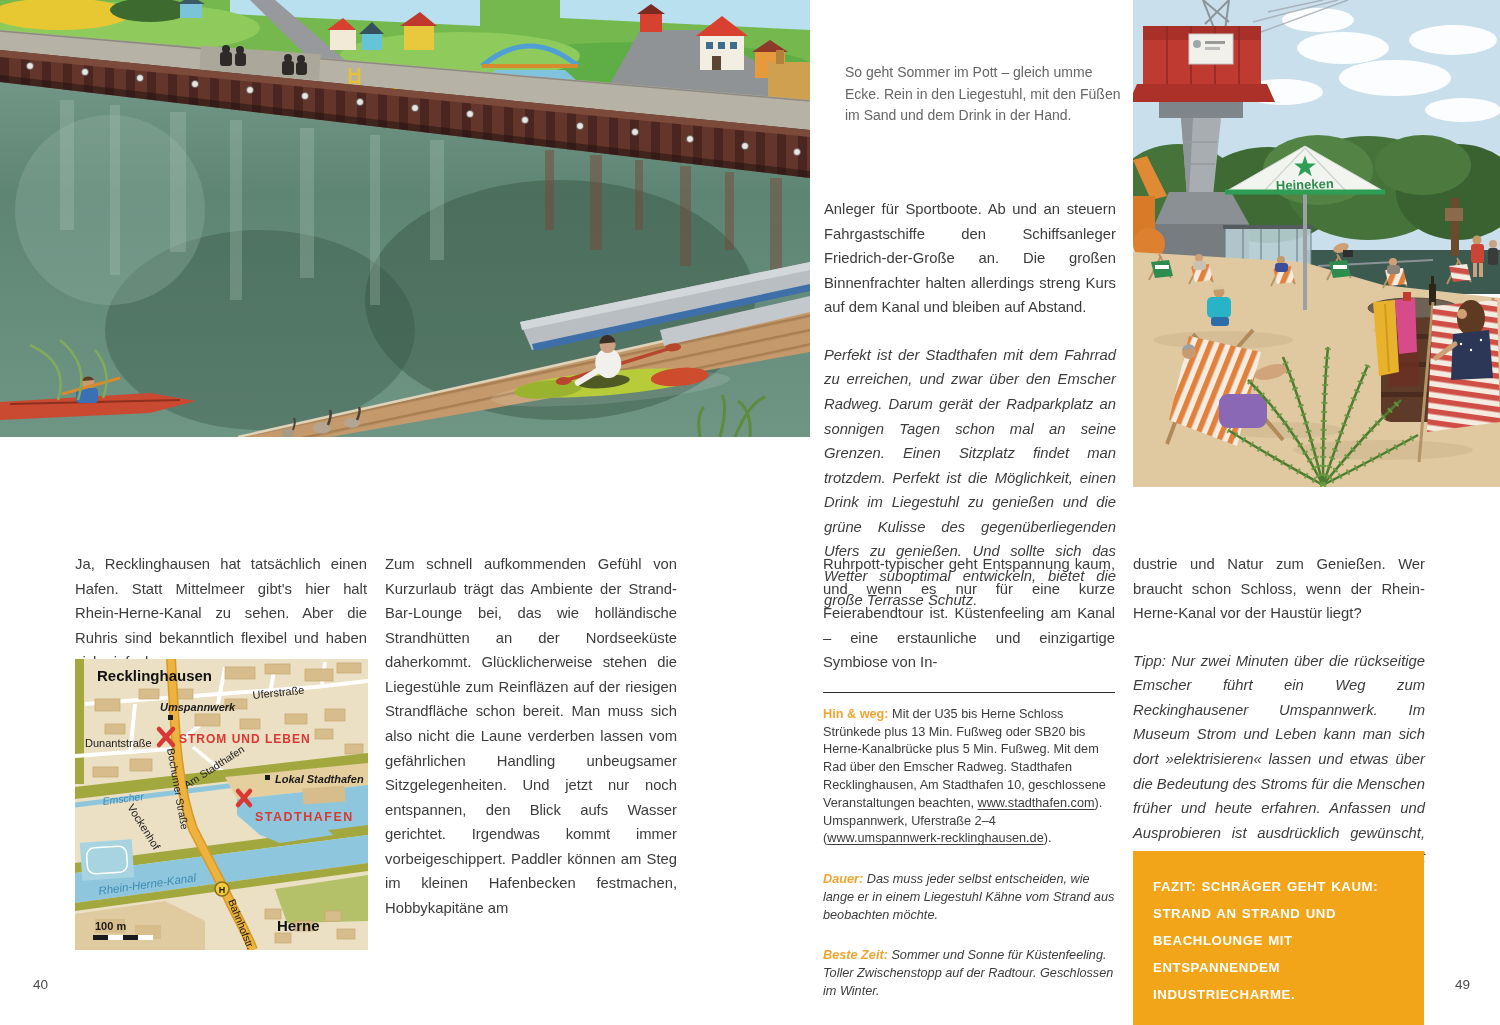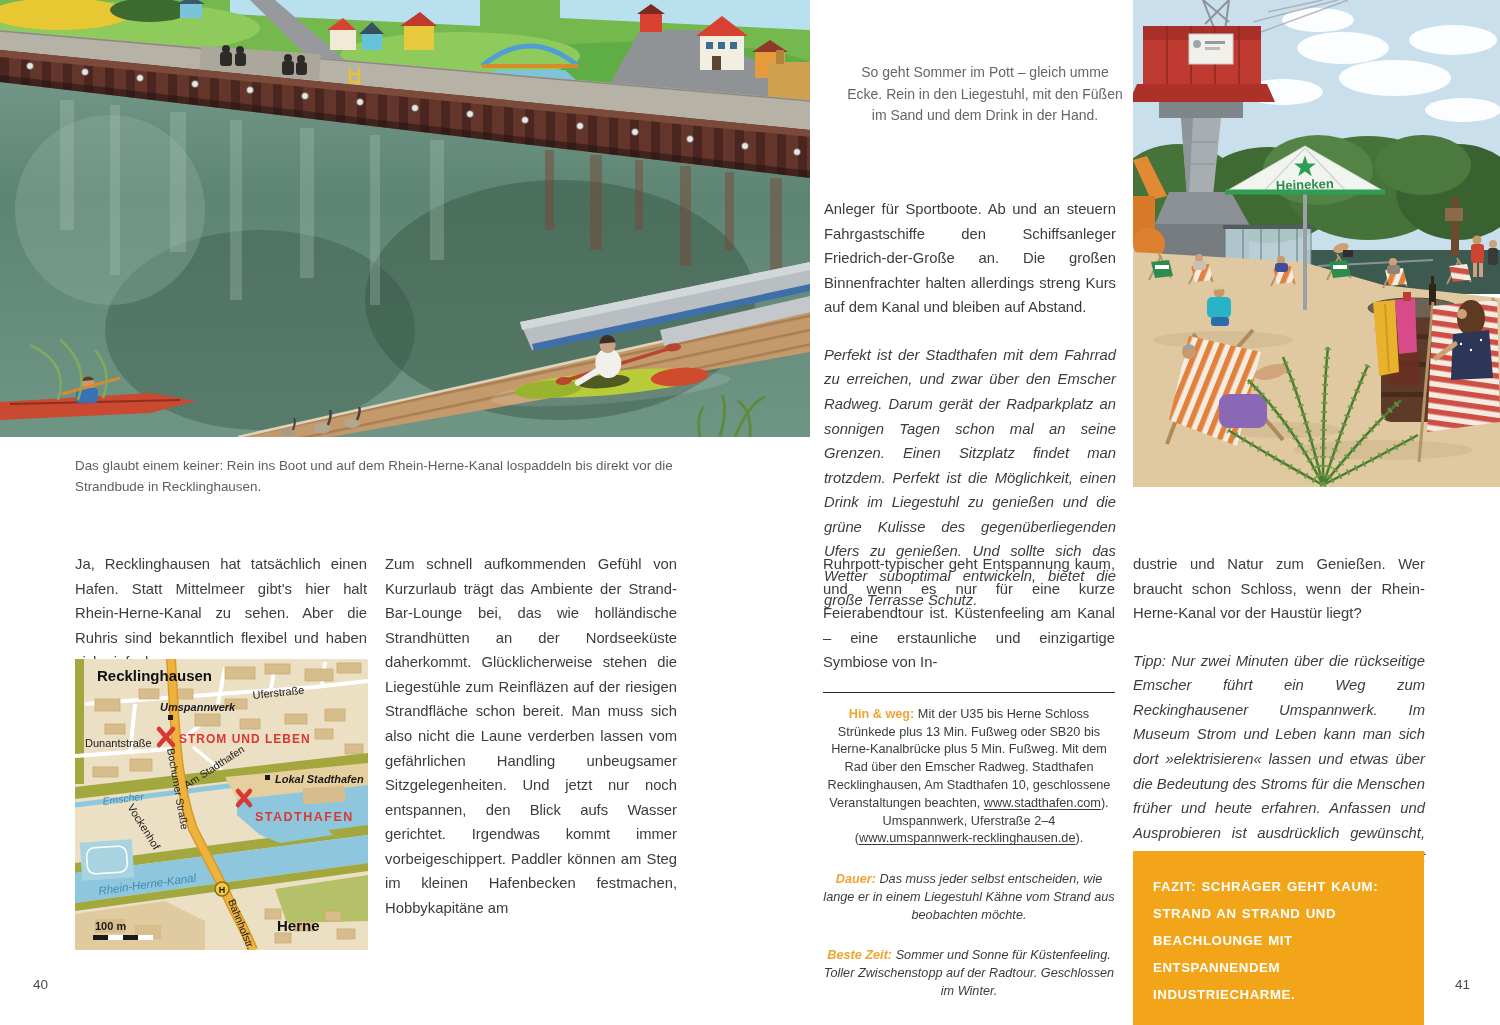--- a/index.html
+++ b/index.html
@@ -8,33 +8,33 @@
     position:relative; width:1500px; height:1025px; background:#ffffff;
     font-family:"Liberation Sans","DejaVu Sans",sans-serif; color:#3c3c3c; overflow:hidden;
   }
   .photo { position:absolute; overflow:hidden; }
   .photo svg { display:block; width:100%; height:100%; }
   #photo-left  { left:0; top:0; width:810px; height:437px; }
   #photo-right { left:1133px; top:0; width:367px; height:487px; }
 
   .caption { position:absolute; font-size:13.4px; line-height:1.55; color:#5e5e5e; }
   #caption-left  { left:75px; top:456px; width:600px; text-align:left; }
-  #caption-right { left:845px; top:62px; width:280px; text-align:center; color:#666; font-size:14px; }
+  #caption-right { left:845px; top:62px; width:280px; text-align:left; color:#666; font-size:14px; }
 
   .col { position:absolute; width:292px; font-size:14.8px; line-height:1.66; text-align:justify; color:#3c3c3c; }
   .col p + p { margin-top:23px;font-style:italic; }
   #intro { left:824px; top:197px; }
   #col1  { left:75px;  top:552px; }
   #col2  { left:385px; top:552px; }
   #col3  { left:823px; top:552px; }
   #col4  { left:1133px; top:552px; }
 
   .rule { border-top:1.5px solid #2d2d2d; margin-top:17px; }
   .info { font-size:12.7px; line-height:1.4; text-align:left; }
-  .info p { margin-top:13px;text-align:center; }
+  .info p { margin-top:13px; }
   .ilabel { color:#f0a431; font-weight:bold; }
   .ulink  { text-decoration:underline; text-underline-offset:2px; }
 
   #map-box { position:absolute; left:75px; top:659px; width:293px; height:291px; }
   #map-box svg { display:block; width:100%; height:100%; }
 
   #fazit {
     position:absolute; left:1133px; top:851px; width:291px;
     background:#f2a519; color:#ffffff; font-weight:bold;
     font-size:13.2px; line-height:2.05; letter-spacing:.6px; word-spacing:1px;
@@ -451,21 +451,20 @@
           <path d="M0,0 Q25,-75 45,-120"></path>
             <path d="M0,0 Q45,-55 78,-85"></path>
             <path d="M0,0 Q-55,-30 -95,-55"></path>
             <path d="M0,0 Q55,-28 95,-50"></path>
         </g>
       </g>
     </svg>
   </div>
 
   <div id="caption-right" class="caption">So geht Sommer im Pott – gleich umme Ecke. Rein in den Liegestuhl, mit den Füßen im Sand und dem Drink in der Hand.</div>
-  <div id="caption-left" class="caption">Das glaubt einem keiner: Rein ins Boot und auf dem Rhein-Herne-Kanal lospaddeln bis direkt vor die Strandbude in Recklinghausen.</div>
 
   <div id="intro" class="col">
     <p>Anleger für Sportboote. Ab und an steuern Fahrgastschiffe den Schiffsanleger Friedrich-der-Große an. Die großen Binnenfrachter halten allerdings streng Kurs auf dem Kanal und bleiben auf Abstand.</p>
     <p>Perfekt ist der Stadthafen mit dem Fahrrad zu erreichen, und zwar über den Emscher Radweg. Darum gerät der Radparkplatz an sonnigen Tagen schon mal an seine Grenzen. Einen Sitzplatz findet man trotzdem. Perfekt ist die Möglichkeit, einen Drink im Liegestuhl zu genießen und die grüne Kulisse des gegenüberliegenden Ufers zu genießen. Und sollte sich das Wetter suboptimal entwickeln, bietet die große Terrasse Schutz.</p>
   </div>
 
   <div id="col1" class="col">
     <p>Ja, Recklinghausen hat tatsächlich einen Hafen. Statt Mittelmeer gibt's hier halt Rhein-Herne-Kanal zu sehen. Aber die Ruhris sind bekanntlich flexibel und haben sich einfach</p>
   </div>
 
@@ -588,15 +587,15 @@
   <div id="col4" class="col">
     <p>dustrie und Natur zum Genießen. Wer braucht schon Schloss, wenn der Rhein-Herne-Kanal vor der Haustür liegt?</p>
     <p>Tipp: Nur zwei Minuten über die rückseitige Emscher führt ein Weg zum Reckinghausener Umspannwerk. Im Museum Strom und Leben kann man sich dort »elektrisieren« lassen und etwas über die Bedeutung des Stroms für die Menschen früher und heute erfahren. Anfassen und Ausprobieren ist ausdrücklich gewünscht, und bloß keine Angst, niemand bekommt »einen gewischt«!</p>
   </div>
 
   <div id="fazit">
     <span>FAZIT: SCHRÄGER GEHT KAUM: STRAND AN STRAND UND BEACHLOUNGE MIT ENTSPANNENDEM INDUSTRIECHARME.</span>
   </div>
 
   <div id="pn-left" class="pagenum">40</div>
-  <div id="pn-right" class="pagenum">41</div>
+  <div id="pn-right" class="pagenum">49</div>
 
 </div>
 
 </body></html>

